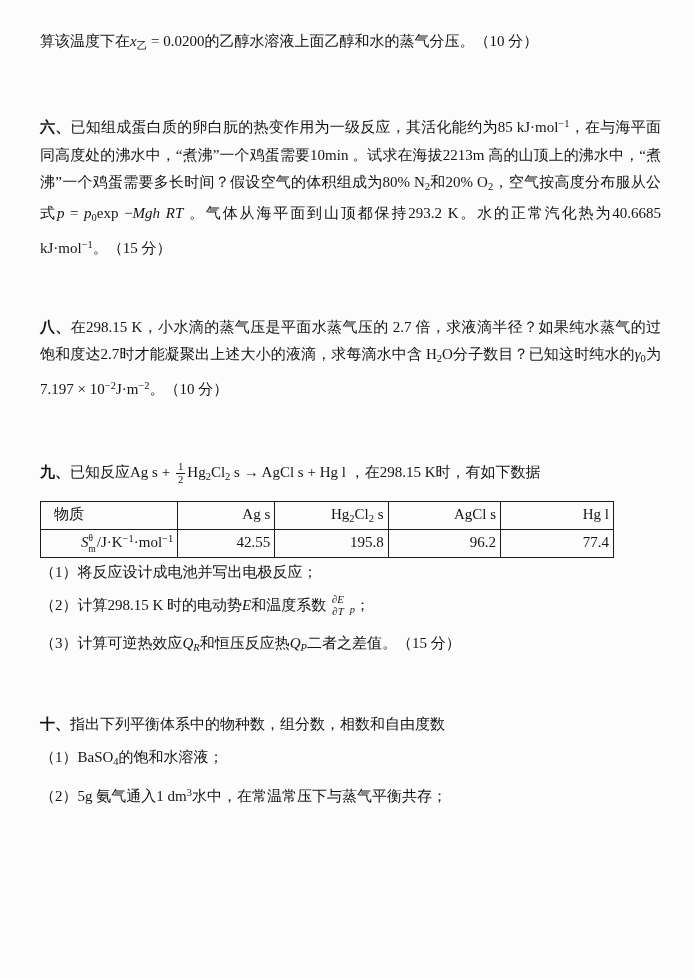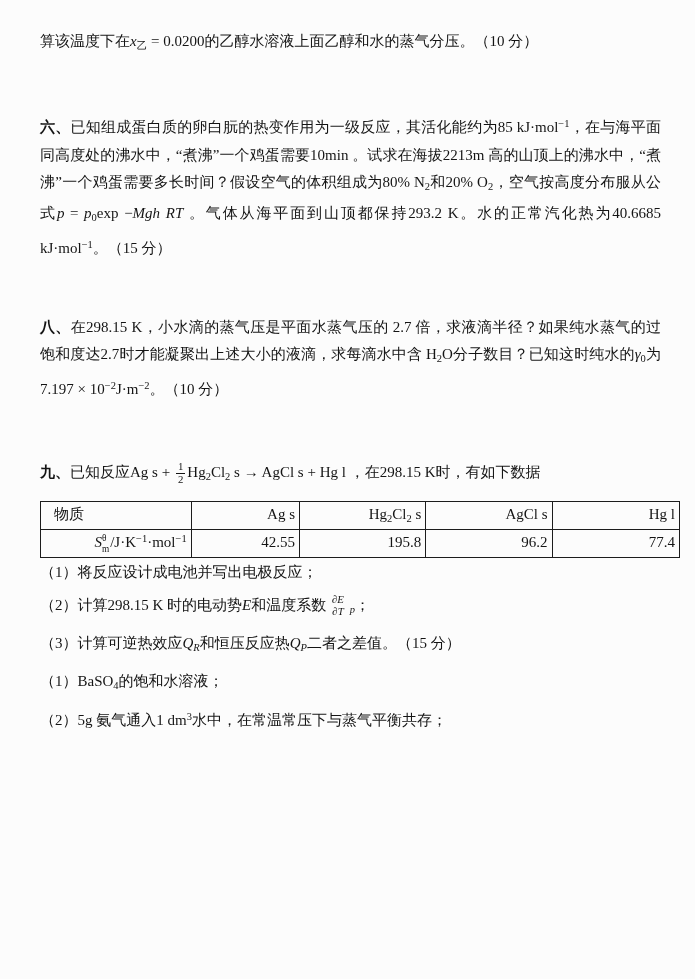--- a/index.html
+++ b/index.html
@@ -35,21 +35,21 @@
     margin-right:1px;
   }
   .mt-q6{margin-top:51px;}
   .mt-q7{margin-top:45px;}
   .mt-q8{margin-top:51px;}
   .mt-q9{margin-top:56px;}
   .mt-q10{margin-top:49px;}
   table{
     border-collapse:collapse;
     margin-top:10px;
-    width:640px;
+    width:574px;
     font-size:15px;
   }
   th,td{
     border:1.5px solid #1c1c1c;
     height:27px;
     text-align:right;
     font-weight:normal;
     padding:0 4px;
     line-height:1.3;
   }
@@ -107,16 +107,17 @@
     </tbody>
   </table>
 
   <p class="item"><span>（1）将反应设计成电池并写出电极反应；</span></p>
   <p class="item item2"><span>（2）计算298.15 K 时的电动势</span><span class="it">E</span><span>和温度系数 </span><span class="frac it">
         <span class="num">∂E</span>
         <span class="den">∂T</span>
       </span><span> </span><span class="sb it">p</span><span>；</span></p>
   <p class="item"><span>（3）计算可逆热效应</span><span class="it">Q</span><span class="sb it">R</span><span>和恒压反应热</span><span class="it">Q</span><span class="sb it">P</span><span>二者之差值。（15 分）</span></p>
 
+  <p class="mt-q10"><span class="bd">十、</span><span>指出下列平衡体系中的物种数，组分数，相数和自由度数</span></p>
   <p class="q10item q10first"><span>（1）BaSO</span><span class="sb">4</span><span>的饱和水溶液；</span></p>
   <p class="q10item"><span>（2）5g 氨气通入1 dm</span><span class="sp">3</span><span>水中，在常温常压下与蒸气平衡共存；</span></p>
 
 </div>
 
 </body></html>

